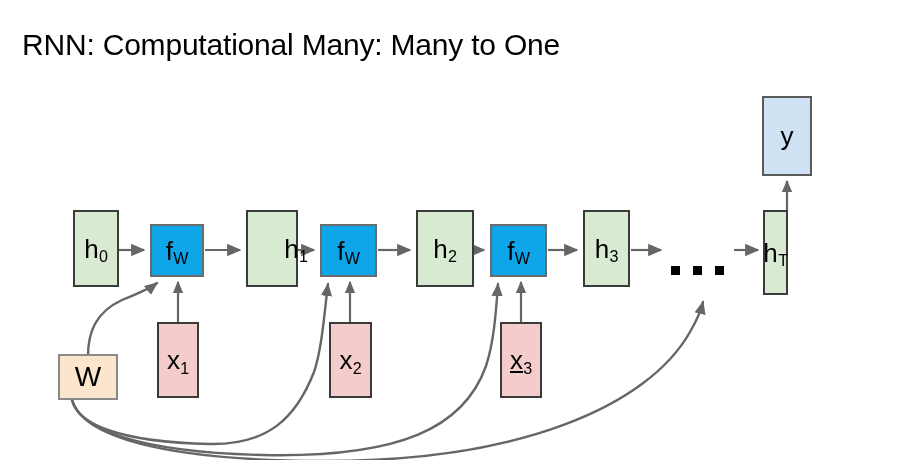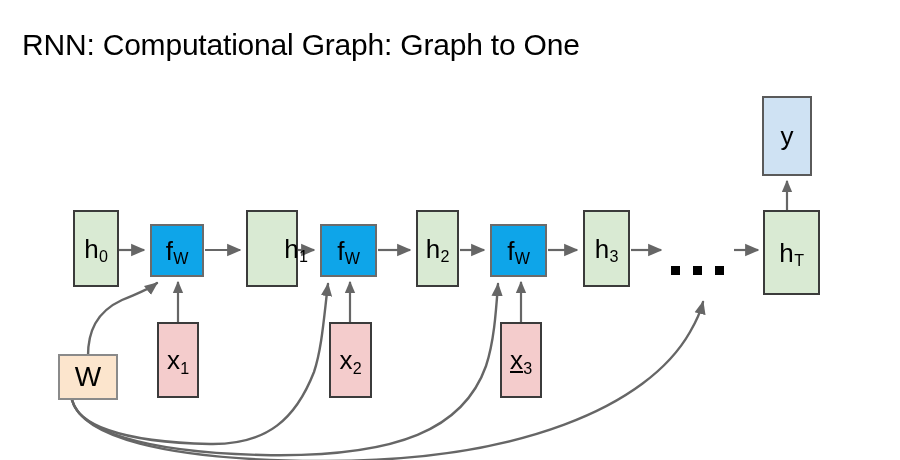--- a/index.html
+++ b/index.html
@@ -74,21 +74,21 @@
   .dots i {
     display: block;
     width: 9px;
     height: 9px;
     background: #000000;
   }
 </style>
 </head>
 <body>
 
-<div id="slide-title">RNN: Computational Graph: Graph to One</div>
+<div id="slide-title">RNN: Computational Many: Many to One</div>
 
 <svg id="graph-canvas" viewBox="0 0 900 460" xmlns="http://www.w3.org/2000/svg">
   <defs>
     <marker id="ah" viewBox="0 0 10 10" refX="9" refY="5" markerWidth="6.5" markerHeight="6.5" orient="auto-start-reverse">
       <path d="M 0 0.6 L 10 5 L 0 9.4 z" fill="#666666"></path>
     </marker>
     <marker id="ahs" viewBox="0 0 10 10" refX="9" refY="5" markerWidth="5.6" markerHeight="5.6" orient="auto-start-reverse">
       <path d="M 0 0.8 L 10 5 L 0 9.2 z" fill="#666666"></path>
     </marker>
   </defs>
@@ -121,27 +121,27 @@
     <path d="M 72 400 C 82 436 160 460 320 461 C 520 462 648 406 690 332 C 697 320 701 310 703 302" marker-end="url(#ahs)"></path>
   </g>
 </svg>
 
 <div class="node hidden-state" style="left:73px;top:210px;width:46px;height:77px;">
   <span class="lbl"><span>h</span><sub>0</sub></span>
 </div>
 <div class="node hidden-state" style="left:246px;top:210px;width:43px;height:77px;padding-left:48px;">
   <span class="lbl"><span>h</span><sub>1</sub></span>
 </div>
-<div class="node hidden-state" style="left:416px;top:210px;width:43px;height:77px;">
+<div class="node hidden-state" style="left:416px;top:210px;width:58px;height:77px;">
   <span class="lbl"><span>h</span><sub>2</sub></span>
 </div>
 <div class="node hidden-state" style="left:583px;top:210px;width:47px;height:77px;">
   <span class="lbl"><span>h</span><sub>3</sub></span>
 </div>
-<div class="node hidden-state" style="left:763px;top:210px;width:57px;height:85px;">
+<div class="node hidden-state" style="left:763px;top:210px;width:25px;height:85px;">
   <span class="lbl"><span>h</span><sub>T</sub></span>
 </div>
 
 <div class="node func" style="left:150px;top:224px;width:54px;height:53px;">
   <span class="lbl"><span>f</span><sub>W</sub></span>
 </div>
 <div class="node func" style="left:320px;top:224px;width:57px;height:53px;">
   <span class="lbl"><span>f</span><sub>W</sub></span>
 </div>
 <div class="node func" style="left:490px;top:224px;width:57px;height:53px;">

